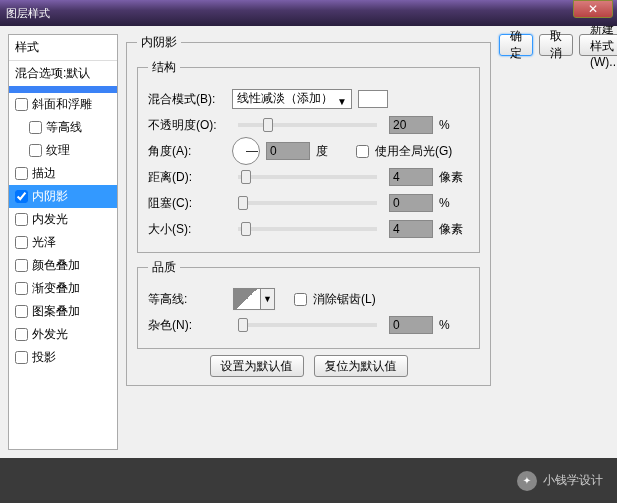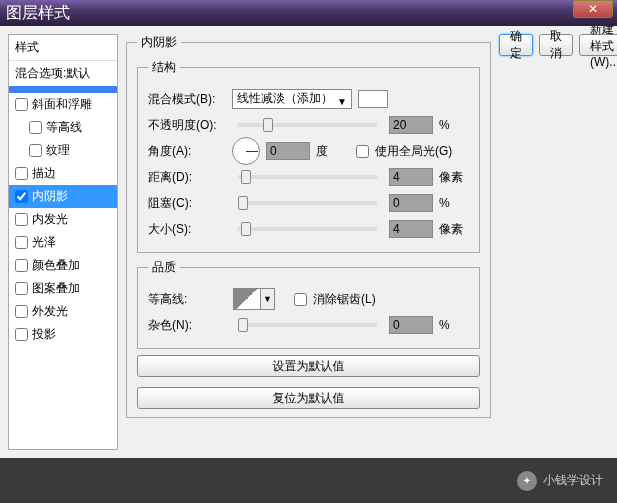--- a/index.html
+++ b/index.html
@@ -1,18 +1,18 @@
 <!DOCTYPE html>
 <html><head>
 <meta charset="utf-8">
 <style>
 * { box-sizing: border-box; font-family: "Microsoft YaHei", SimSun, sans-serif; font-size: 12px; }
 body { margin: 0; background: #fff; width: 617px; height: 503px; overflow: hidden; }
 .titlebar { height: 26px; background: linear-gradient(#7a5fa8, #4a3768 40%, #2a1f3e); color: #fff; display: flex; align-items: center; padding: 0 6px; position: relative; }
-.titlebar .title { flex: 1; font-size: 16px; }
+.titlebar .title { flex: 1; font-size: 11px; }
 .close-btn { width: 40px; height: 18px; background: linear-gradient(#d87a7a, #b84444); color: #fff; display: flex; align-items: center; justify-content: center; border: 1px solid #883; border-radius: 0 0 3px 3px; position: absolute; right: 4px; top: 0; cursor: pointer; }
 .body { display: flex; padding: 8px; gap: 8px; height: 432px; background: #f0f0f0; }
 .left-panel { width: 110px; border: 1px solid #aaa; background: #fff; }
 .left-header { padding: 4px 6px; border-bottom: 1px solid #ddd; }
 .left-sub { padding: 4px 6px; border-bottom: 7px solid #3b82f6; }
 .style-list { }
 .style-item { display: flex; align-items: center; padding: 3px 6px; gap: 4px; cursor: pointer; }
 .style-item.indent { padding-left: 20px; }
 .style-item.selected { background: #3399ff; color: #fff; }
 .style-item input[type=checkbox] { margin: 0; width: 13px; height: 13px; }
@@ -28,21 +28,21 @@
 .slider .thumb { position: absolute; top: -5px; width: 10px; height: 14px; background: #eee; border: 1px solid #888; border-radius: 2px; }
 .numbox { width: 44px; height: 18px; border: 1px solid #888; text-align: left; padding: 0 3px; display: flex; align-items: center; background: #a3a3a3; }
 .unit { width: 30px; }
 .angle-dial { width: 28px; height: 28px; border: 1px solid #888; border-radius: 50%; position: relative; background: #fff; }
 .angle-dial::after { content: ""; position: absolute; left: 50%; top: 50%; width: 12px; height: 1px; background: #333; transform-origin: left center; transform: rotate(0deg); }
 .chk { display: flex; align-items: center; gap: 3px; }
 .contour { width: 28px; height: 22px; border: 1px solid #888; background: linear-gradient(135deg, #888 0%, #888 50%, #fff 50%, #fff 100%); display: inline-block; }
 .contour-wrap { display: flex; align-items: center; border: 1px solid #eee; }
 .contour-arrow { width: 14px; height: 22px; border: 1px solid #888; border-left: none; display: flex; align-items: center; justify-content: center; font-size: 9px; background: #eee; }
 .btn { border: 1px solid #888; background: linear-gradient(#fff, #e4e4e4); padding: 2px 10px; border-radius: 3px; cursor: pointer; height: 22px; display: inline-flex; align-items: center; justify-content: center; }
-.btns-row { display: flex; gap: 10px; justify-content: center; margin-top: 6px; flex-direction: column; }
+.btns-row { display: flex; gap: 10px; justify-content: center; margin-top: 6px; }
 .right-panel { width: 110px; display: flex; flex-direction: row; gap: 6px; align-items: stretch; }
 .right-panel .btn { width: 100%; }
 .btn.primary { border: 1px solid #3399ff; box-shadow: 0 0 2px #3399ff; }
 .preview-box { border: 1px solid #aaa; background: #fff; height: 90px; display: flex; align-items: center; justify-content: center; margin-top: 4px; }
 .preview-inner { width: 42px; height: 42px; background: #777; box-shadow: inset 2px 2px 6px rgba(0,0,0,0.6); }
 .footer { height: 45px; background: #3a3a3a; display: flex; align-items: center; justify-content: flex-end; padding: 0 14px; color: #ccc; gap: 6px; }
 .wechat-icon { width: 20px; height: 20px; background: #888; border-radius: 50%; display: flex; align-items: center; justify-content: center; color: #fff; font-size: 10px; }
 </style>
 </head>
 <body>
@@ -86,20 +86,24 @@
         <div class="style-item">
           <input type="checkbox" style="">
           <span>光泽</span>
         </div>
         <div class="style-item">
           <input type="checkbox" style="">
           <span>颜色叠加</span>
         </div>
         <div class="style-item">
           <input type="checkbox" style="">
+          <span>渐变叠加</span>
+        </div>
+        <div class="style-item">
+          <input type="checkbox" style="">
           <span>图案叠加</span>
         </div>
         <div class="style-item">
           <input type="checkbox" style="">
           <span>外发光</span>
         </div>
         <div class="style-item">
           <input type="checkbox" style="">
           <span>投影</span>
         </div>

